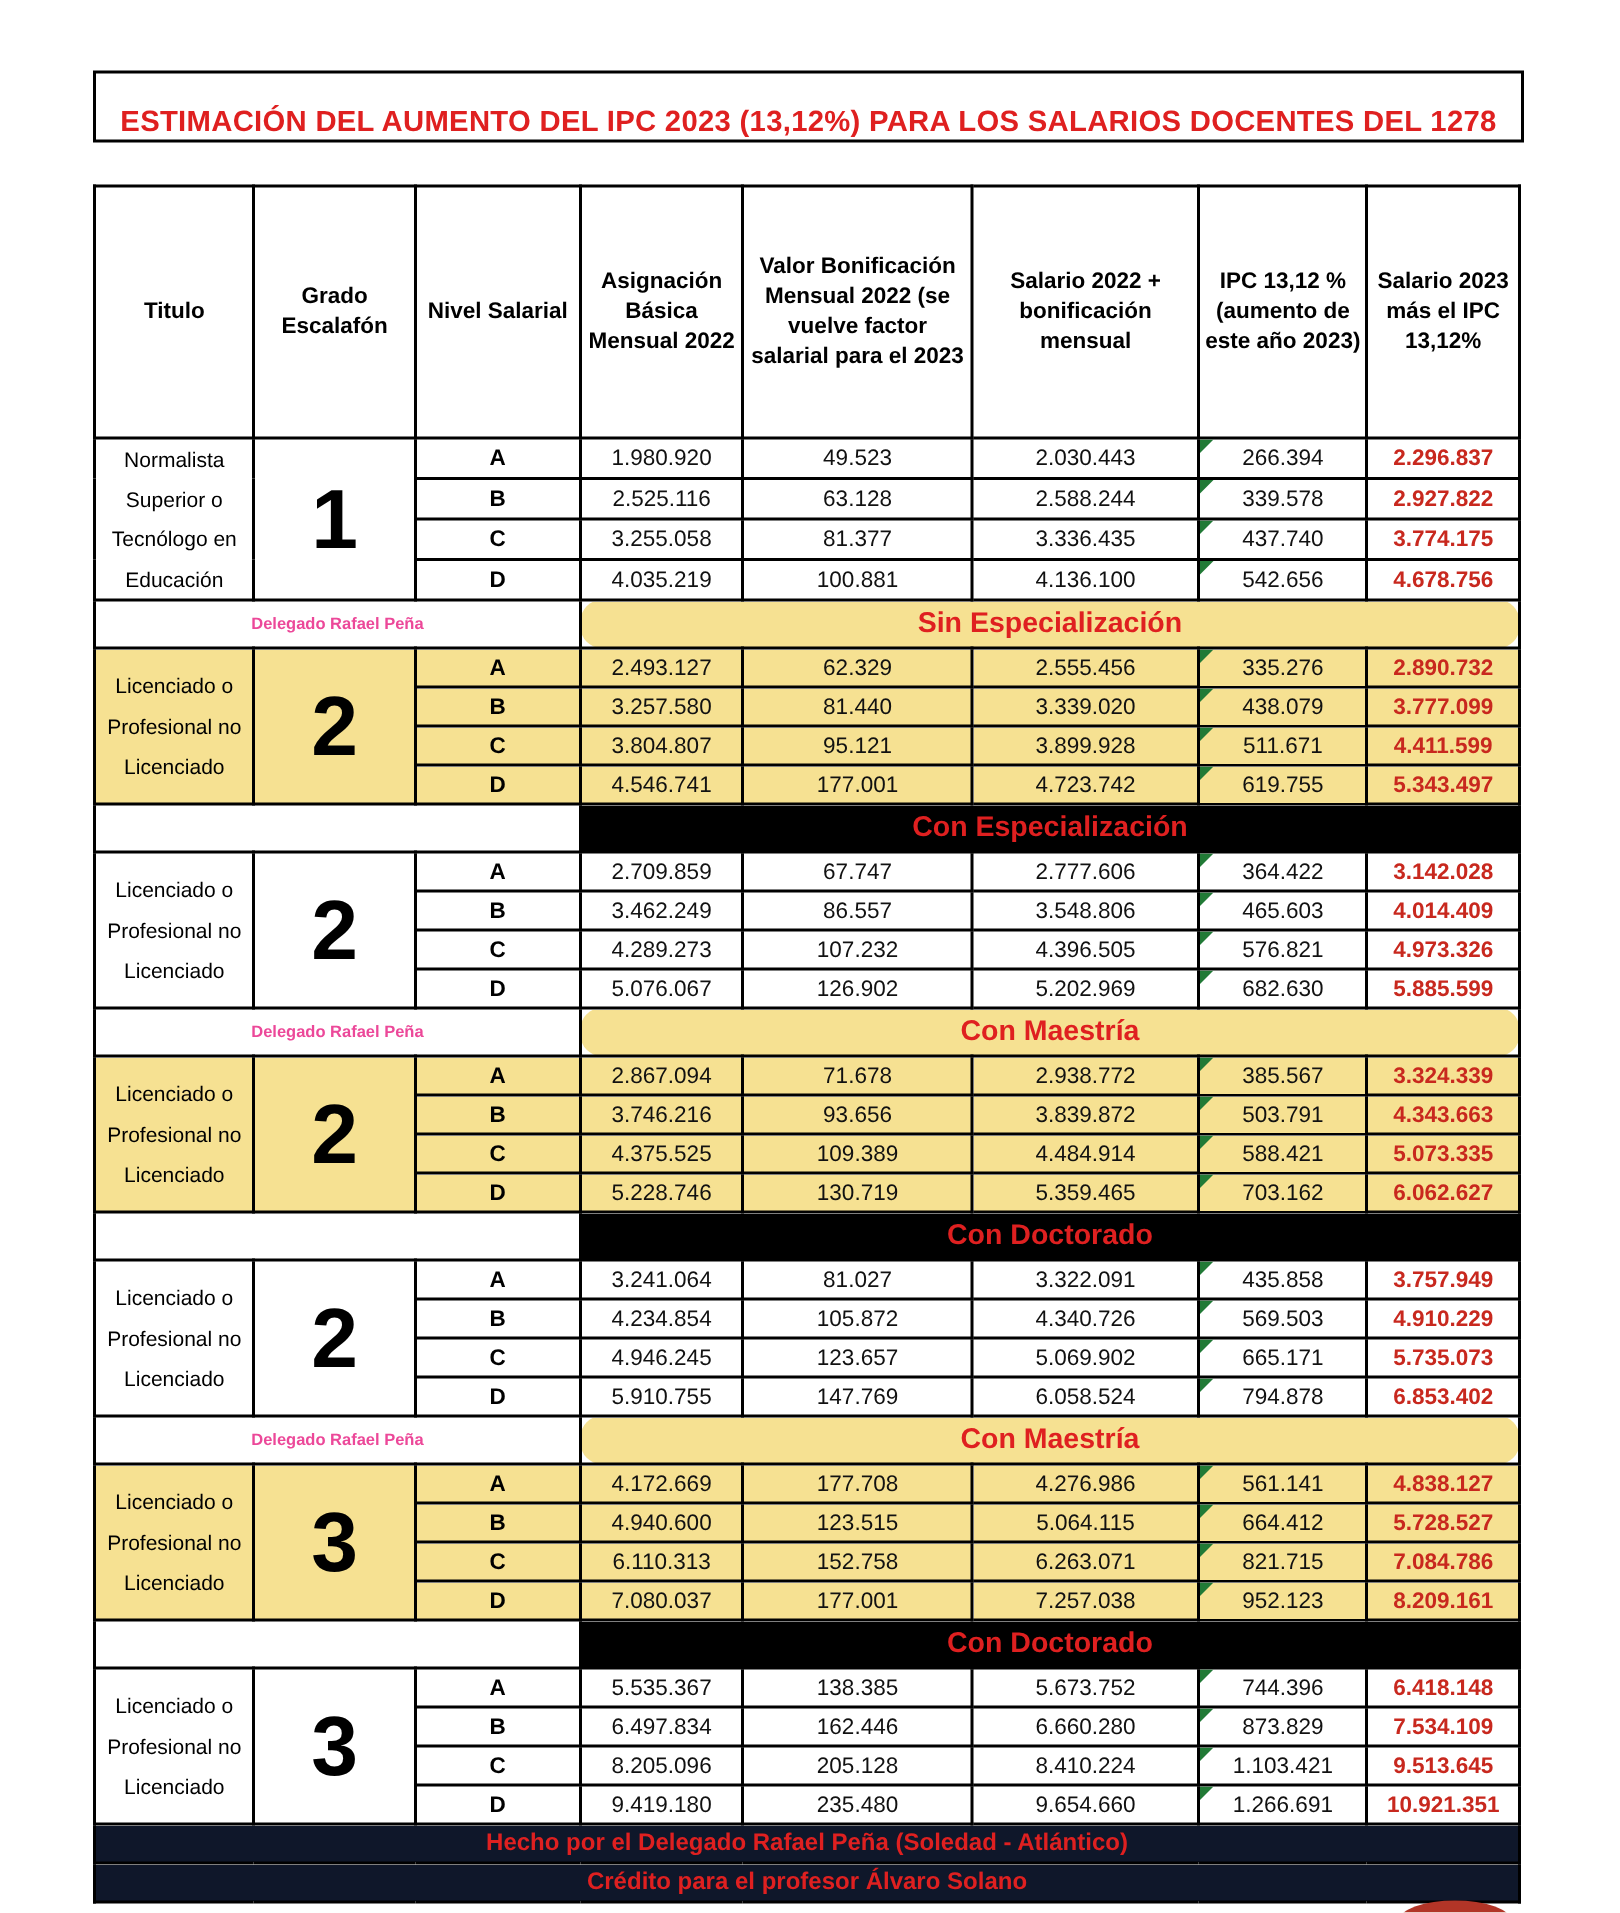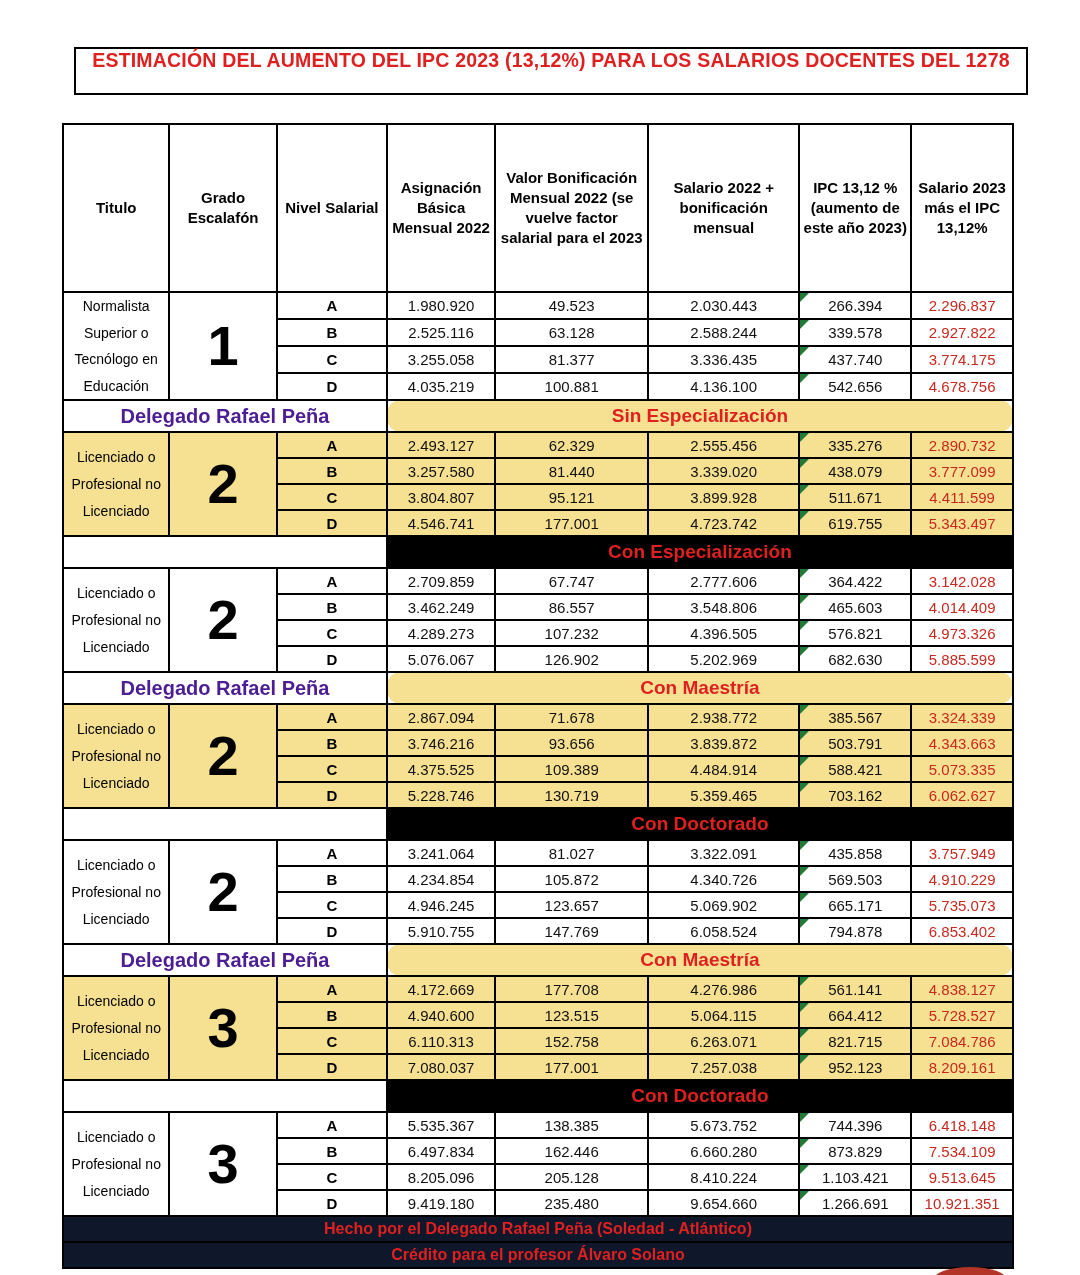--- a/index.html
+++ b/index.html
@@ -10,27 +10,27 @@
   }
   .page {
     position: relative;
     width: 1080px;
     height: 1275px;
     background: #ffffff;
     overflow: hidden;
   }
   .title-box {
     position: absolute;
-    left: 74px;
+    left: 62px;
     top: 47px;
     width: 950px;
     height: 44px;
     border: 2px solid #000;
     display: flex;
-    align-items: flex-start;
+    align-items: flex-end;
     justify-content: center;
     color: var(--red-header);
     font-weight: bold;
     font-size: 19.5px;
     letter-spacing: 0.2px;
     text-align: center;
   }
   table.salary {
     position: absolute;
     left: 62px;
@@ -75,40 +75,40 @@
   td.grado-cell {
     font-size: 56px;
     font-weight: bold;
     background: #ffffff;
     line-height: 1;
   }
   td.nivel-cell { font-weight: bold; font-size: 15px; }
   td.num-cell { font-size: 15px; color: #111; }
   td.salario2023-cell {
     font-size: 15px;
-    font-weight: normal;
+    font-weight: bold;
     color: var(--red-value);
   }
   td.ipc-cell { position: relative; }
   .corner-marker {
     position: absolute;
     top: 0;
     left: 0;
     width: 0;
     height: 0;
     border-top: 9px solid var(--green-marker);
     border-right: 9px solid transparent;
   }
   tr.hl td { background: var(--yellow); }
   tr.hl td.titulo-cell, tr.hl td.grado-cell { background: var(--yellow); }
 
   td.band-left-cell {
     font-weight: bold;
-    font-size: 20px;
-    color: #4c1d95;
+    font-size: 11px;
+    color: #ec4899;
     background: #ffffff;
   }
   td.band-label-cell {
     font-weight: bold;
     font-size: 19px;
     color: var(--red-header);
     background: #000000;
   }
   td.band-label-cell.hl-label { background: var(--yellow); border-radius: 14px; }
   td.footer-cell {

